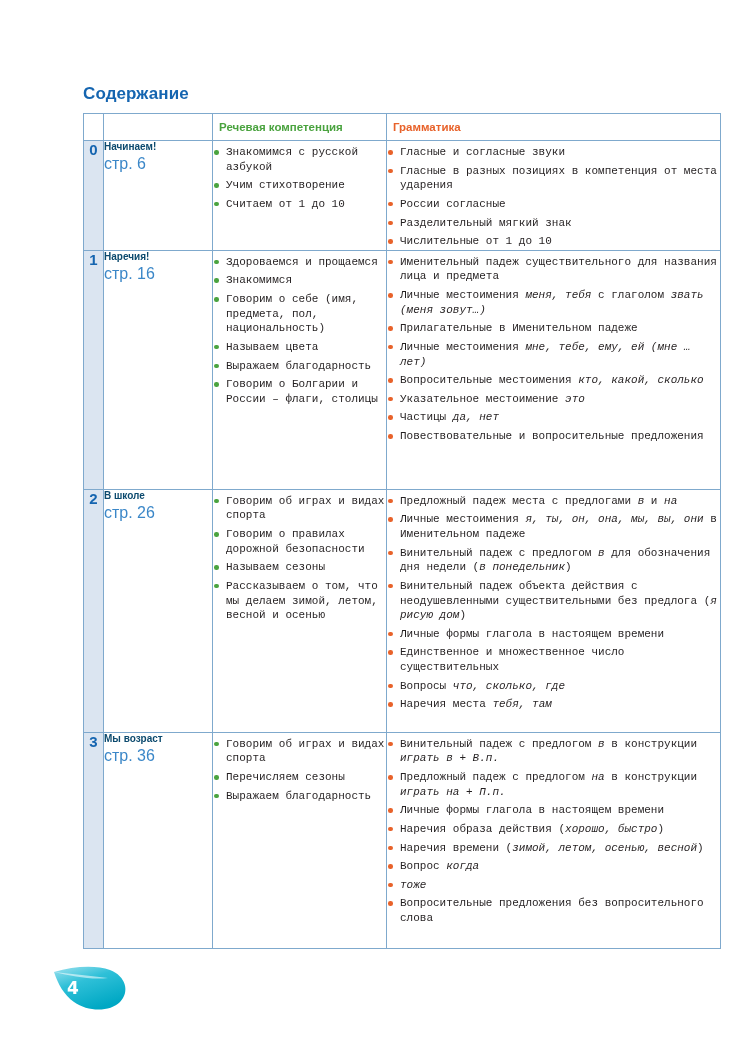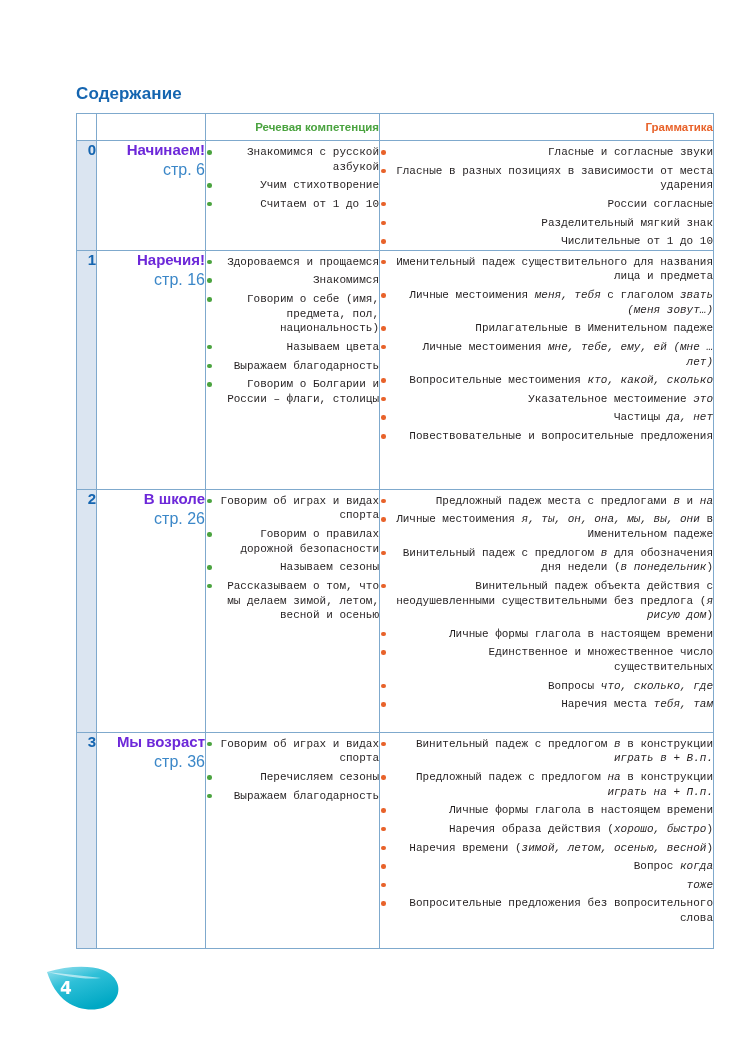--- a/index.html
+++ b/index.html
@@ -10,21 +10,21 @@
   body {
     width: 756px;
     height: 1044px;
     position: relative;
     font-family: "Liberation Sans", "DejaVu Sans", sans-serif;
     color: #231f20;
     overflow: hidden;
   }
   .page {
     position: absolute;
-    left: 8px; top: 0;
+    left: 15px; top: 0;
     width: 722px; height: 1044px;
   }
   .page-title {
     position: absolute;
     left: 68px;
     top: 84px;
     font-size: 17px;
     font-weight: bold;
     color: #1565b0;
     letter-spacing: 0.1px;
@@ -34,21 +34,20 @@
     left: 68px;
     top: 113px;
     width: 637px;
     border-collapse: collapse;
     table-layout: fixed;
   }
   table.toc td, table.toc th {
     border: 1px solid #7fa9cd;
     vertical-align: top;
     padding: 0;
-    text-align: right;
   }
   
   col.c-num   { width: 20px; }
   col.c-title { width: 109px; }
   col.c-speech{ width: 174px; }
   col.c-gram  { width: 334px; }
 
   
   tr.head td {
     height: 21px;
@@ -68,23 +67,23 @@
     font-size: 15px;
     font-weight: bold;
     color: #1565b0;
     padding-top: 8px;
   }
   
   td.title {
     padding: 8px 6px 6px 12px;
   }
   .unit-name {
-    font-size: 15px;
-    font-weight: bold;
-    color: #6d28d9;
+    font-size: 10px;
+    font-weight: bold;
+    color: #0c4a6e;
     line-height: 1.22;
   }
   .unit-page {
     font-size: 16px;
     color: #3b87c8;
     line-height: 1.3;
     margin-top: 1px;
   }
 
   
@@ -173,21 +172,21 @@
         <td class="cell-list">
           <ul class="blist green">
               <li>Знакомимся с русской азбукой</li>
               <li>Учим стихотворение</li>
               <li>Считаем от 1 до 10</li>
             </ul>
         </td>
         <td class="cell-list">
           <ul class="blist orange">
               <li>Гласные и согласные звуки</li>
-              <li>Гласные в разных позициях в зависимости от места ударения</li>
+              <li>Гласные в разных позициях в компетенция от места ударения</li>
               <li>России согласные</li>
               <li>Разделительный мягкий знак</li>
               <li>Числительные от 1 до 10</li>
             </ul>
         </td>
       </tr>
 
       <tr class="r1">
         <td class="num">1</td>
         <td class="title">

